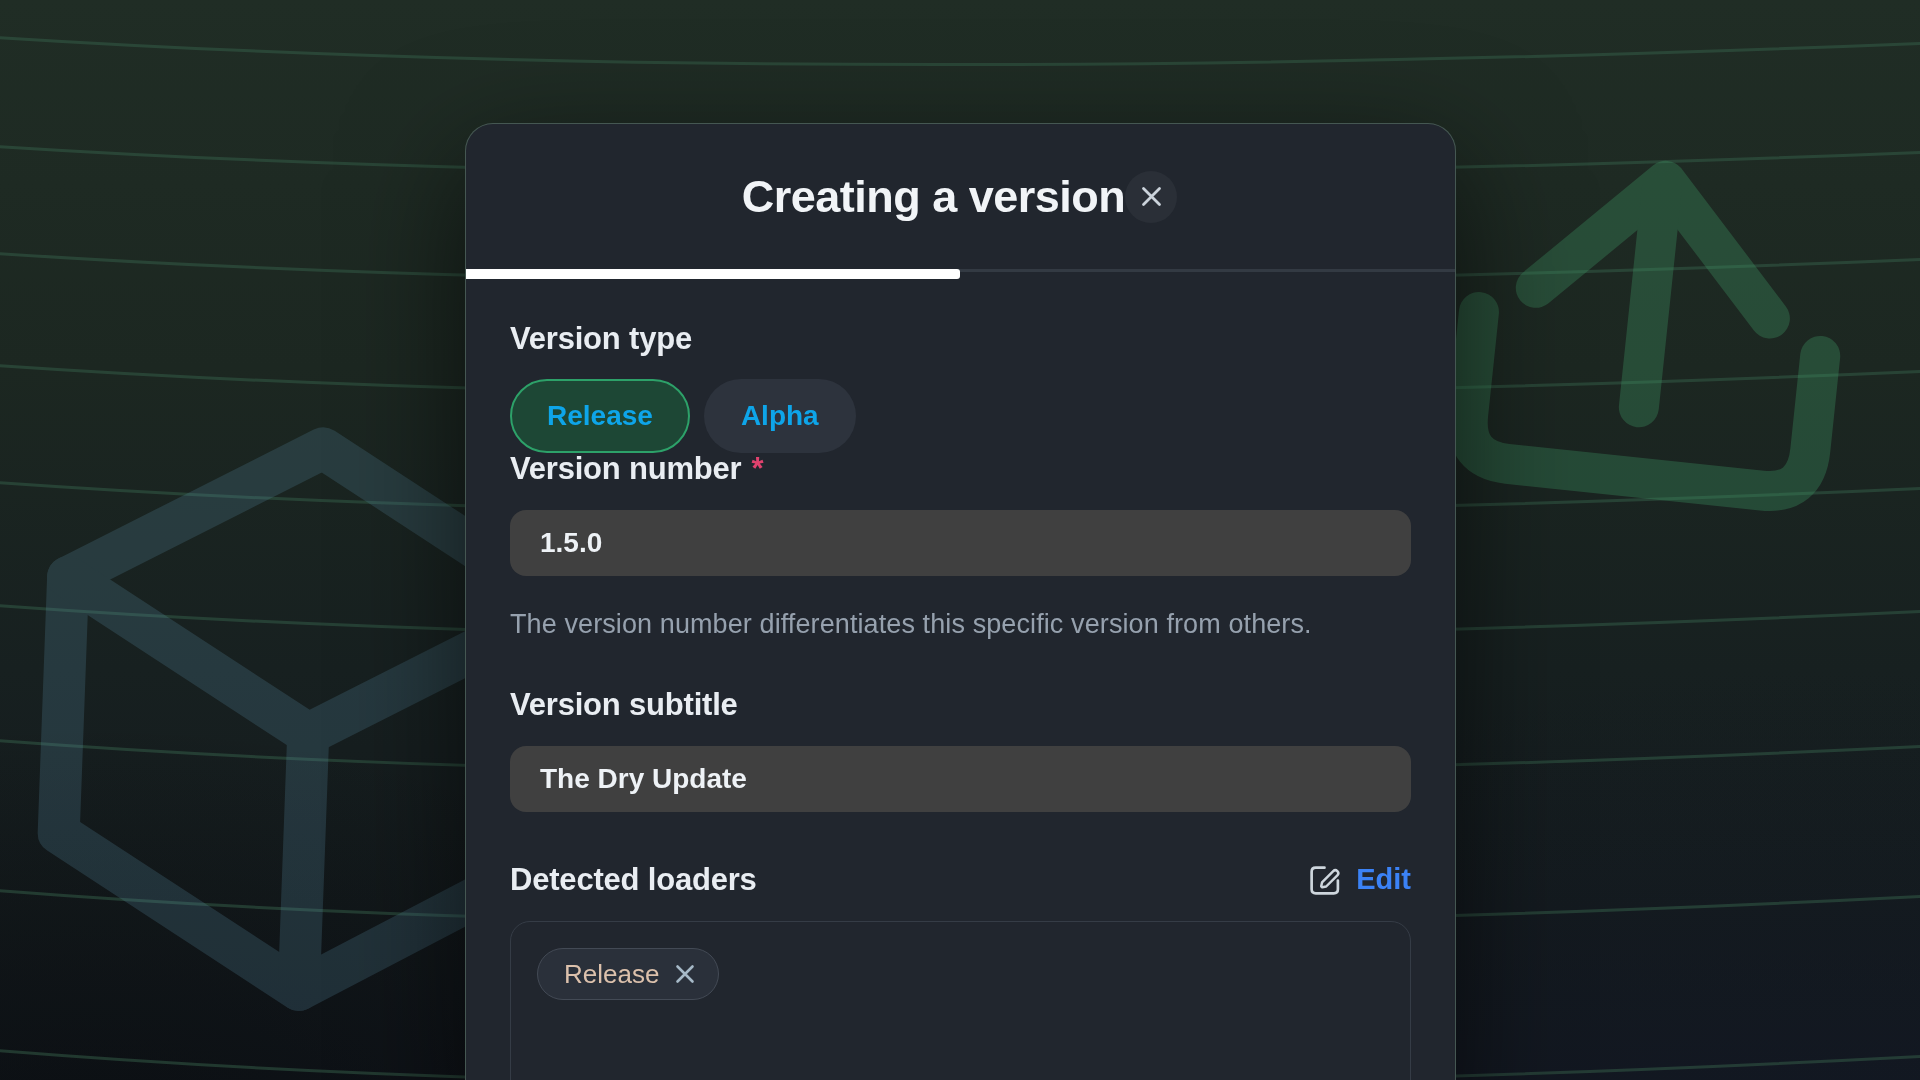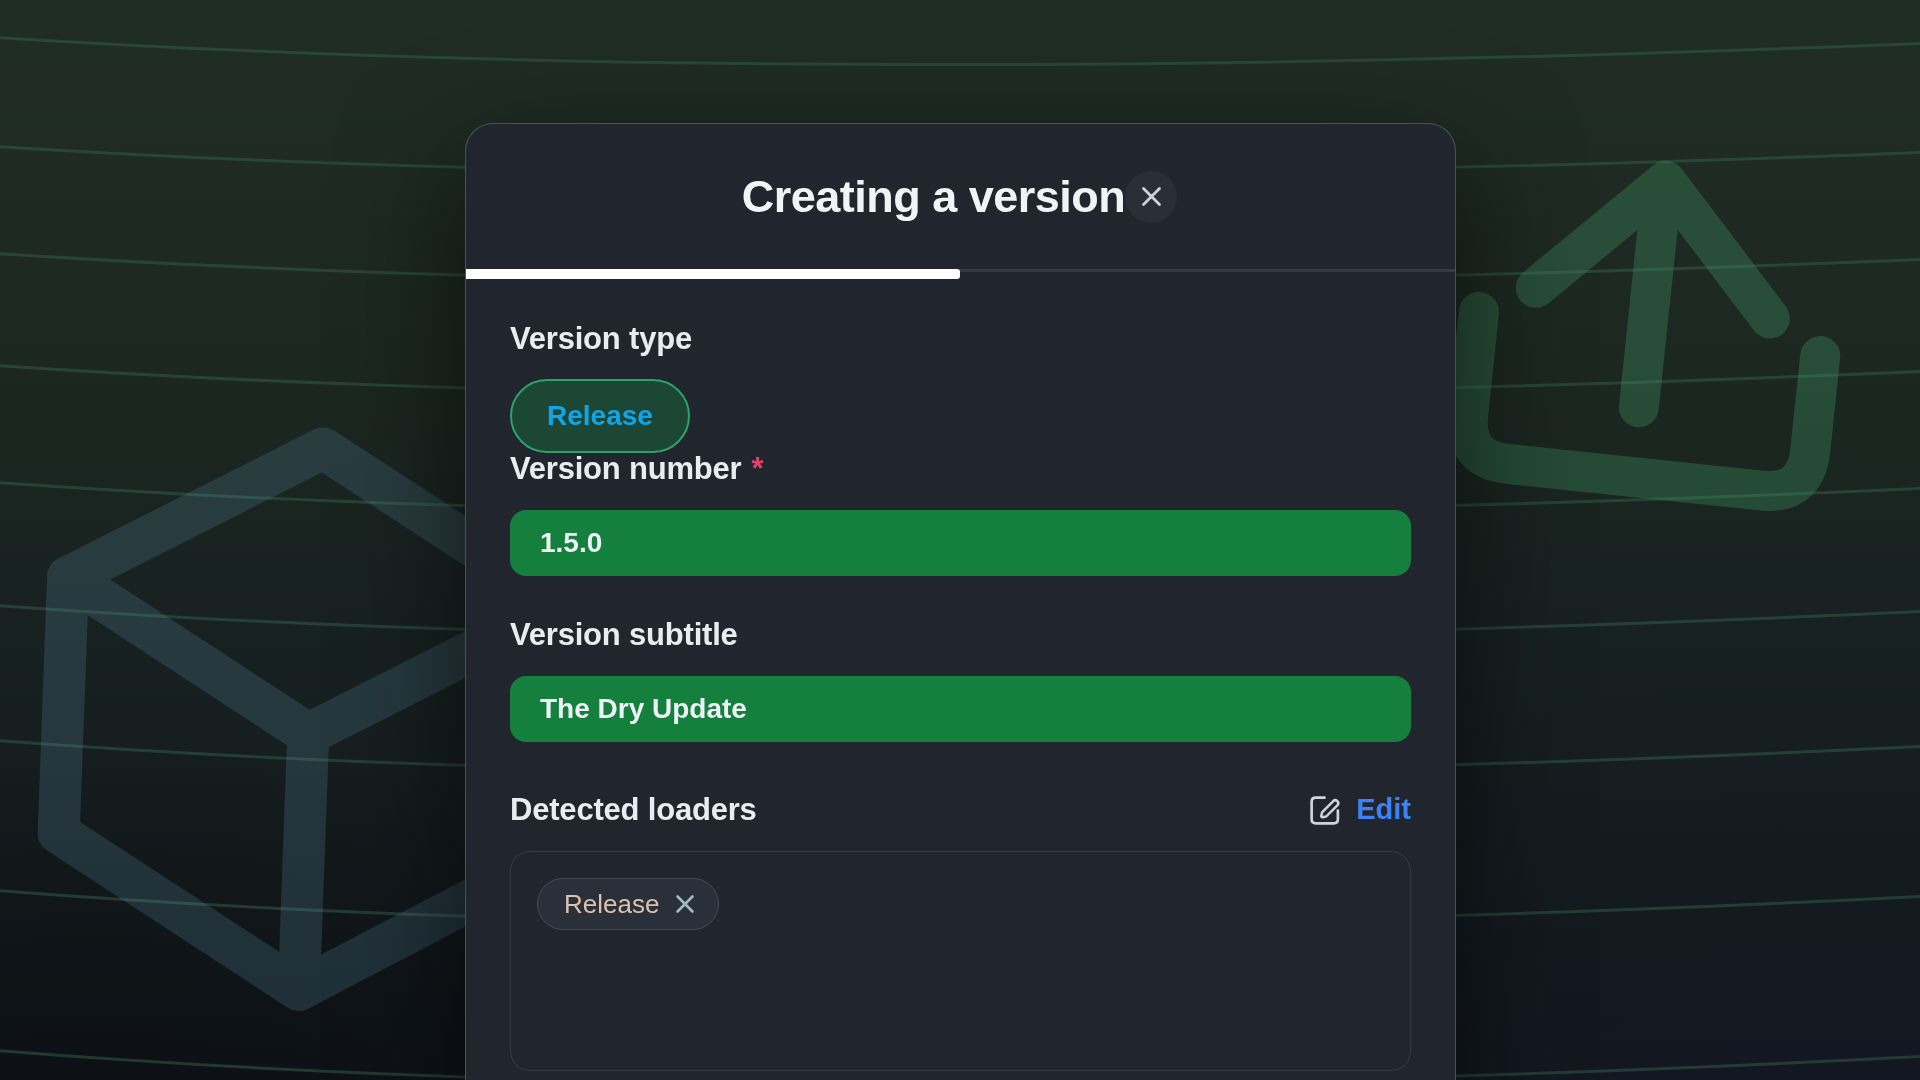--- a/index.html
+++ b/index.html
@@ -49,21 +49,21 @@
   .pill {
     height:74px; padding:0 37px; border-radius:37px; border:none; cursor:pointer;
     background:#2d333d; color:#0ea5e9; font-family:inherit;
     font-size:28px; font-weight:700; display:flex; align-items:center;
   }
   .pill.selected { background:#1d4735; border:2px solid #2da169; padding:0 35px; }
 
   .vn-label { }
   .text-input {
     margin-top:26px; width:100%; height:66px; border:none; outline:none;
-    background:#15803d; border-radius:16px; padding:0 30px;
+    background:#404040; border-radius:16px; padding:0 30px;
     font-family:inherit; font-size:28px; font-weight:600; color:#eef2f6;
     display:block;
   }
   .help-text {
     margin-top:26px; font-size:27px; line-height:44px; color:#96a1ae; max-width:910px;
     letter-spacing:0.1px;
   }
   .vs-label { margin-top:43px; }
 
   .loaders-head { margin-top:50px; display:flex; align-items:center; justify-content:space-between; }
@@ -124,28 +124,30 @@
     <div class="progress-track"></div>
     <div class="progress-fill"></div>
   </div>
 
   <div class="modal-body">
 
     <div class="field-label vt-label">Version type</div>
 
     <div class="pills">
       <button class="pill selected">Release</button>
+      <button class="pill">Alpha</button>
     </div>
 
     <div class="field-label vn-label">
       <span>Version number</span><span class="req">*</span>
     </div>
 
     <input class="text-input" type="text" value="1.5.0" style="">
 
+    <p class="help-text">The version number differentiates this specific version from others.</p>
 
     <div class="field-label vs-label">Version subtitle</div>
 
     <input class="text-input" type="text" value="The Dry Update" style="">
 
     <div class="loaders-head">
       <div class="field-label">Detected loaders</div>
       <button class="edit-btn">
         <svg width="35" height="35" viewBox="0 0 34 34">
           <path d="M30 18 V26.5 Q30 30.5 26 30.5 H8.5 Q4.5 30.5 4.5 26.5 V9.5 Q4.5 5.5 8.5 5.5 H17" stroke="#ced6dd" stroke-width="2.6" stroke-linecap="round" fill="none"></path>

